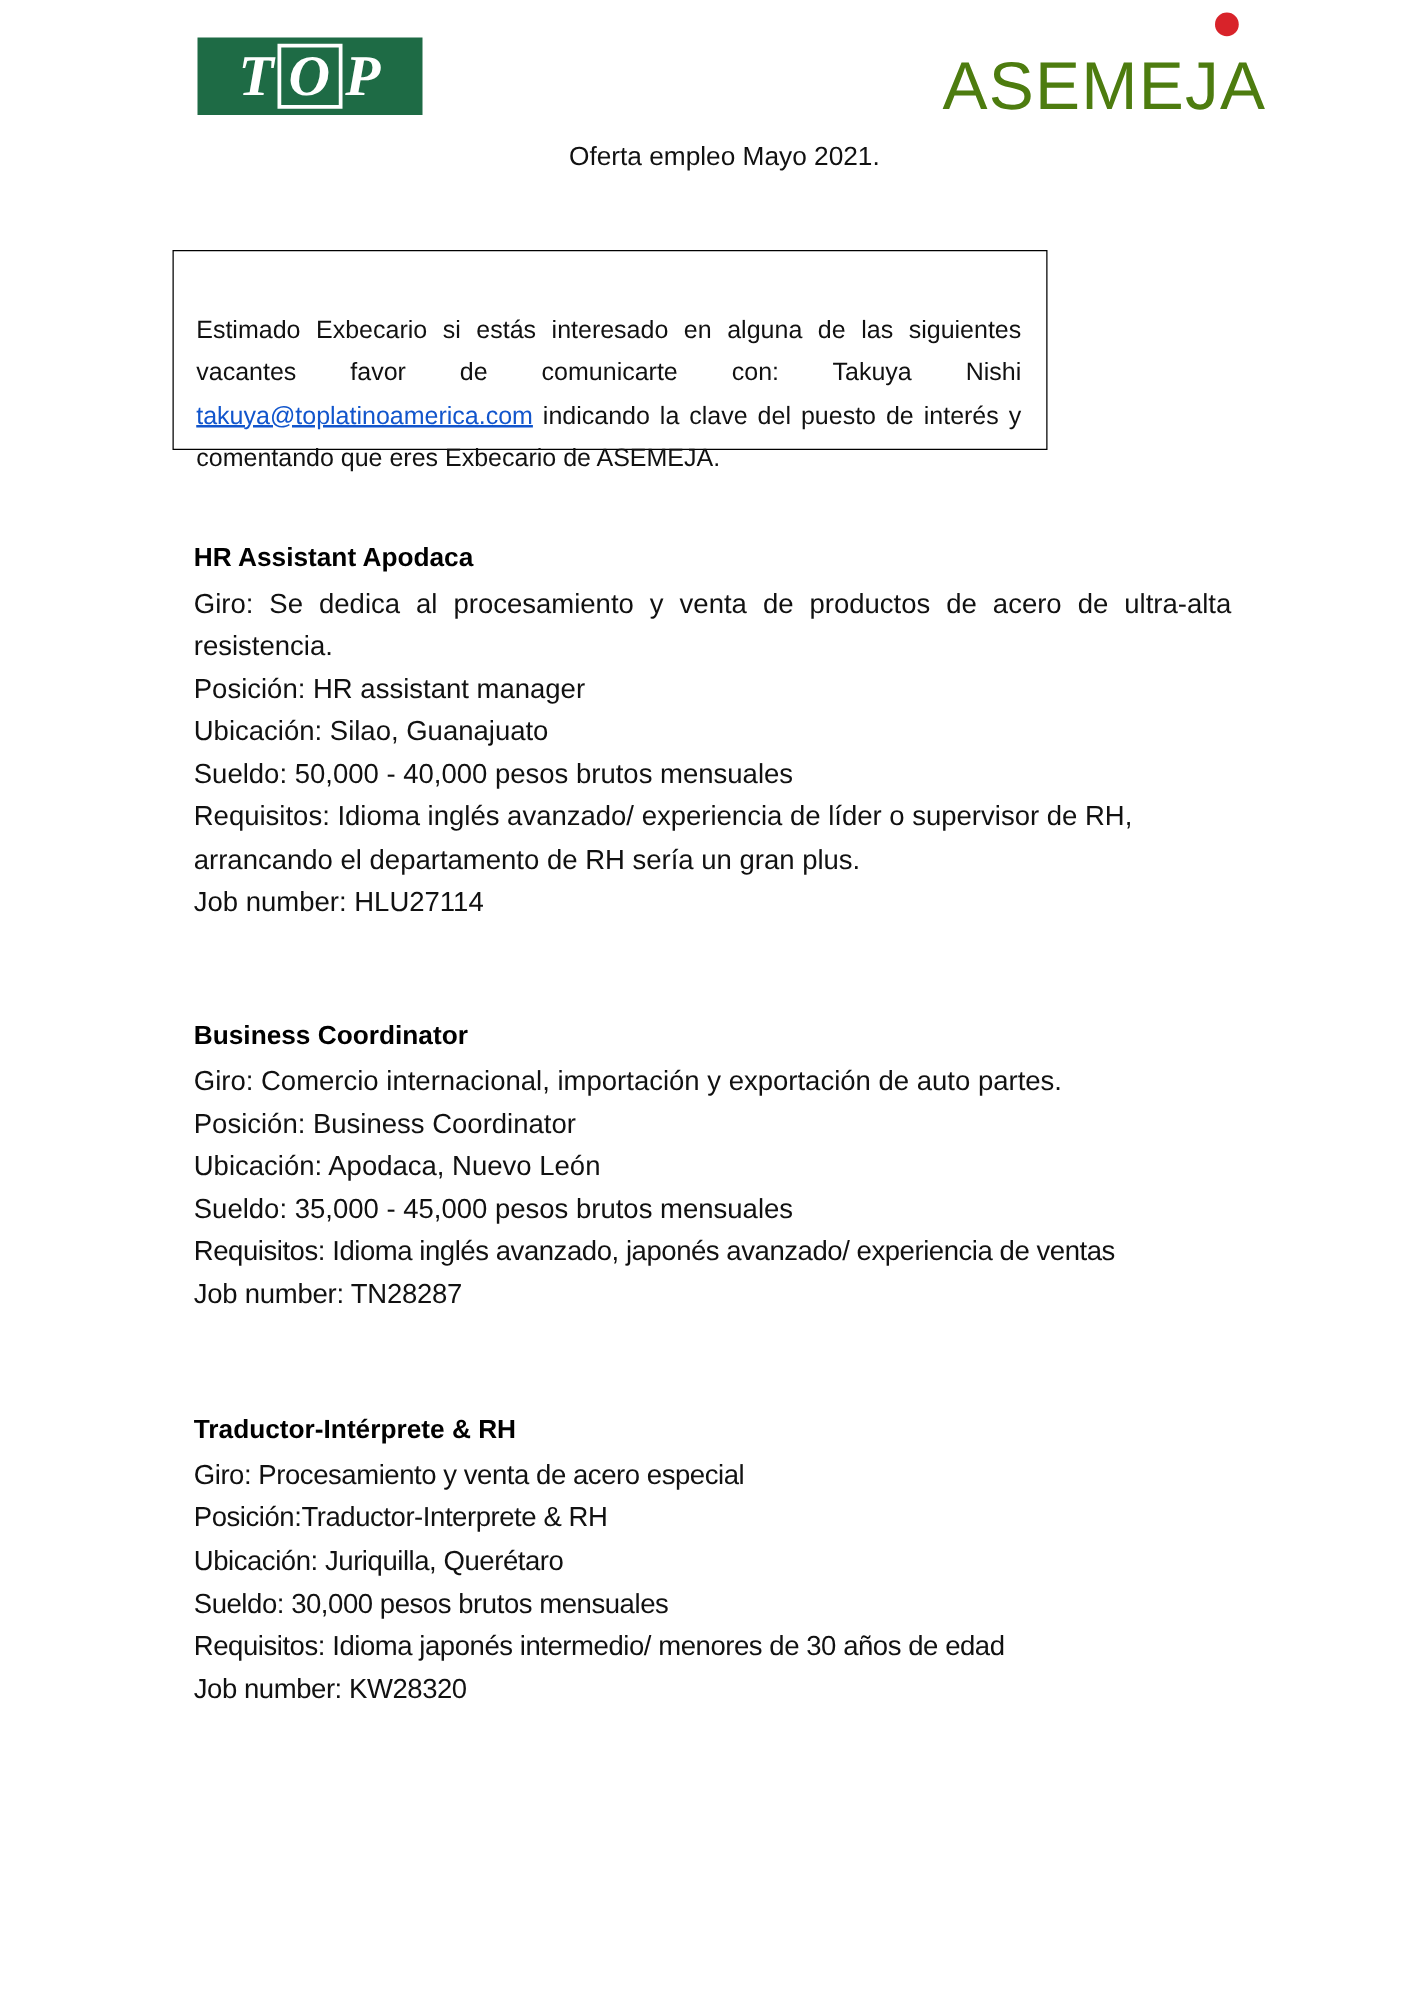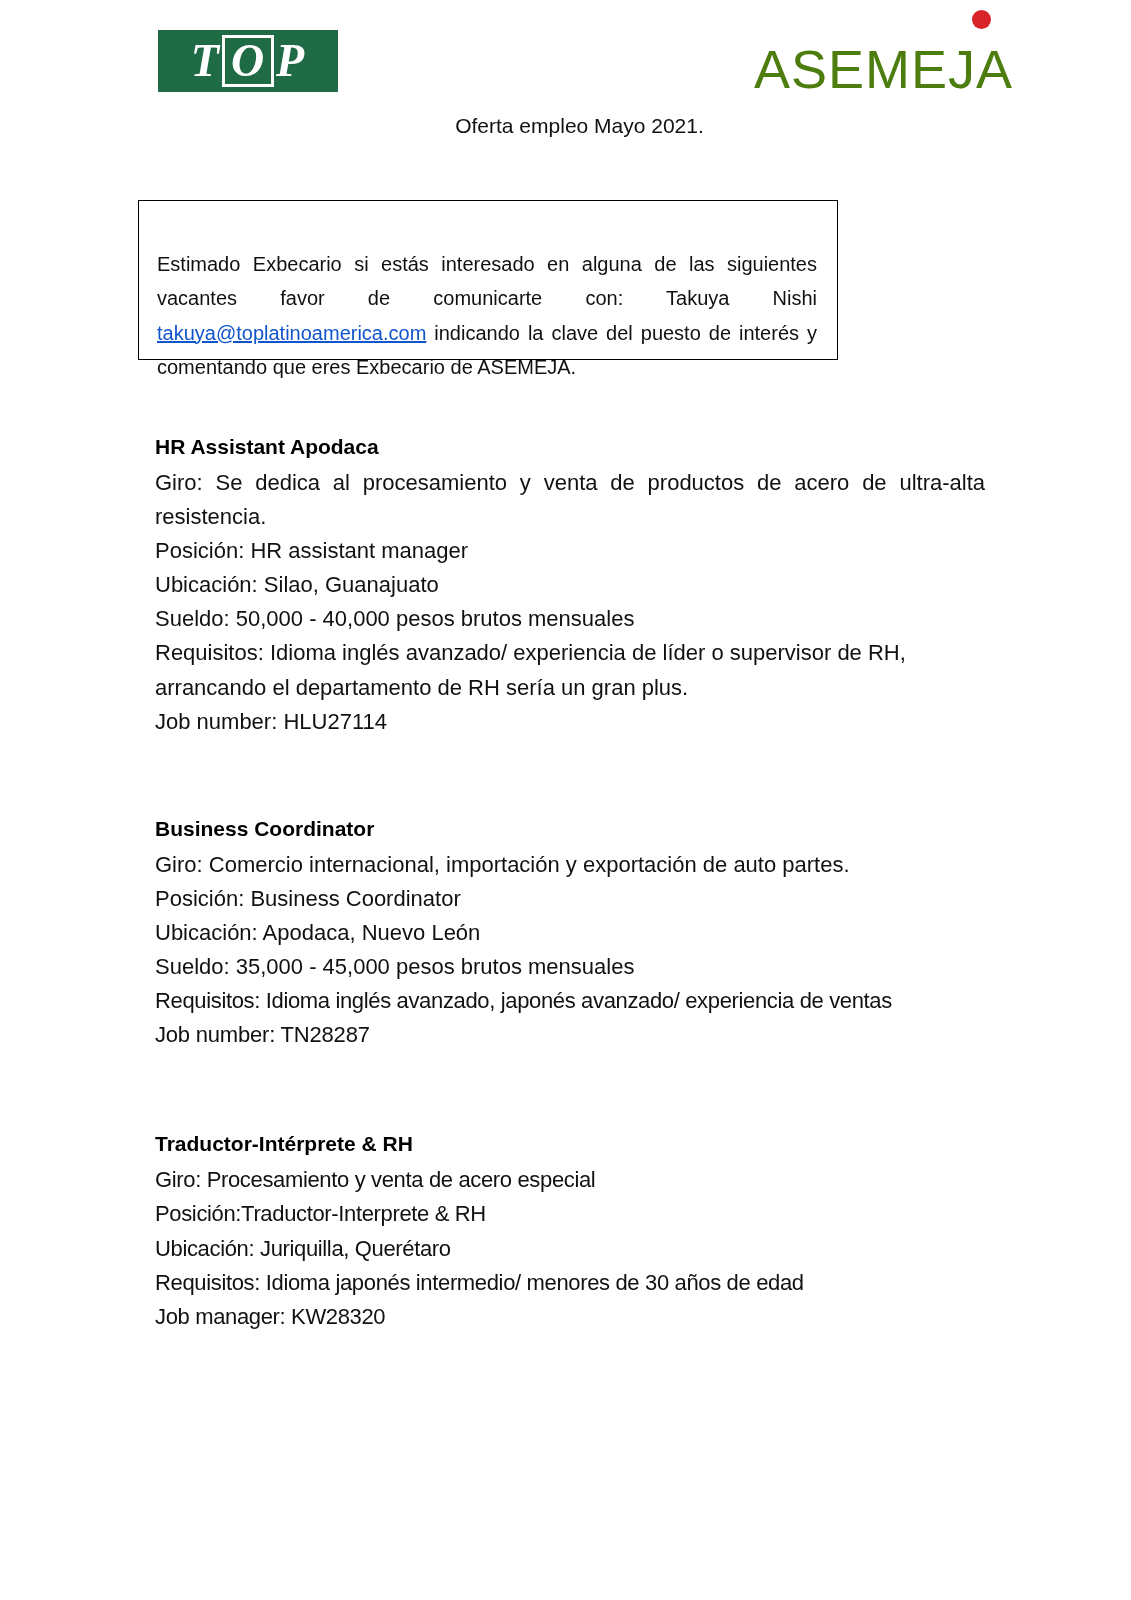--- a/index.html
+++ b/index.html
@@ -211,19 +211,20 @@
       <div class="job-line tight">Job number: TN28287</div>
     </div>
 
     <div class="spacer-2"></div>
 
     <div class="job">
       <div class="job-title">Traductor-Intérprete &amp; RH</div>
       <div class="job-line narrow">Giro: Procesamiento y venta de acero especial</div>
       <div class="job-line narrow">Posición:Traductor-Interprete &amp; RH</div>
       <div class="job-line narrow">Ubicación: Juriquilla, Querétaro</div>
+      <div class="job-line narrow">Sueldo: 30,000 pesos brutos mensuales</div>
       <div class="job-line narrow">Requisitos: Idioma japonés intermedio/ menores de 30 años de edad</div>
-      <div class="job-line narrow">Job manager: KW28320</div>
+      <div class="job-line narrow">Job number: KW28320</div>
     </div>
 
   </div>
 
 </div>
 
 </body></html>

